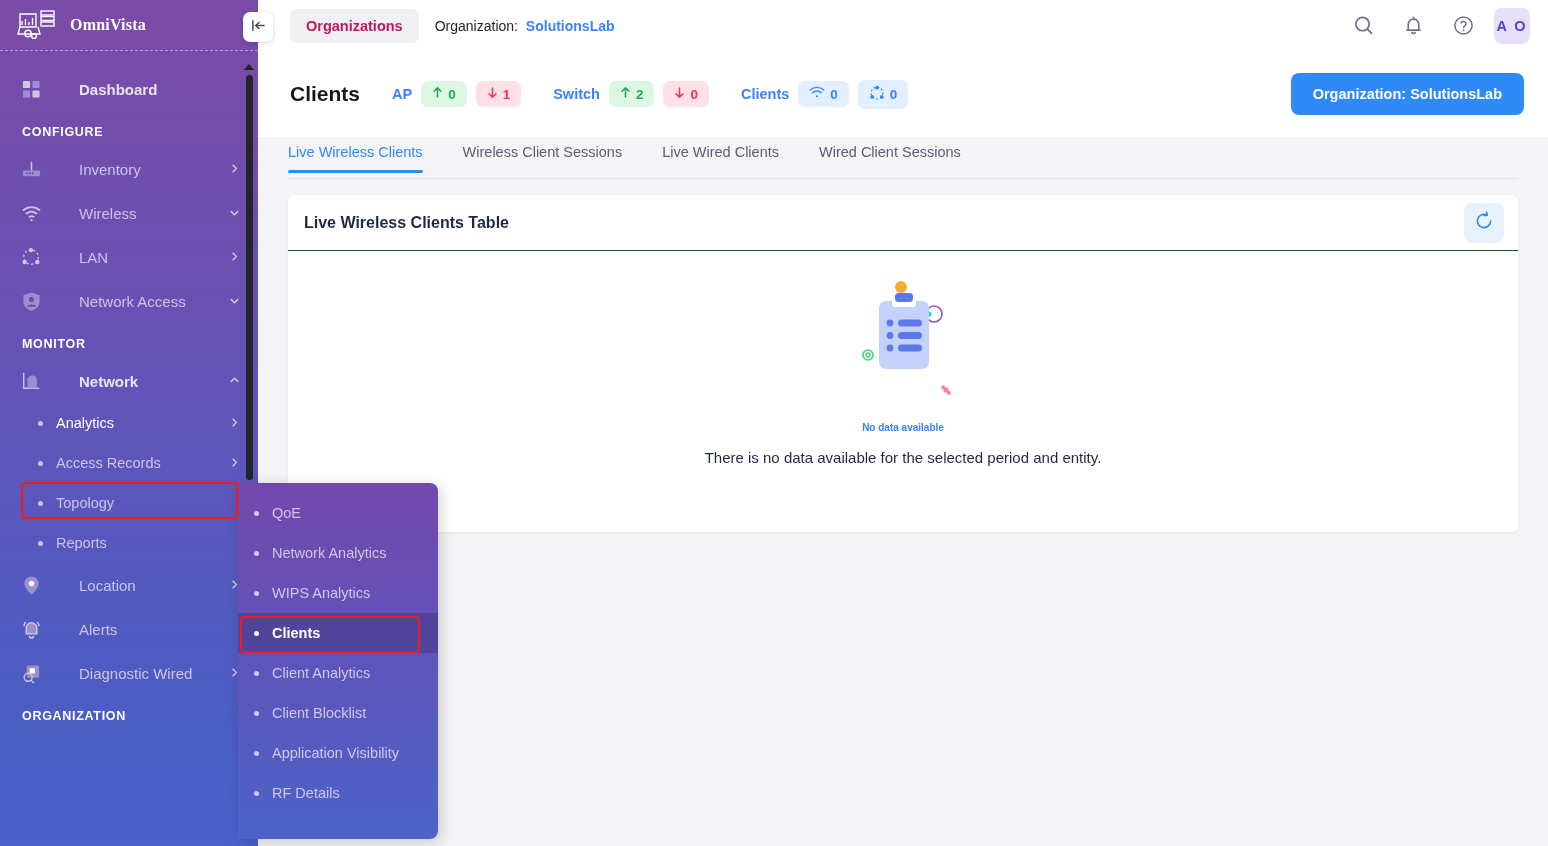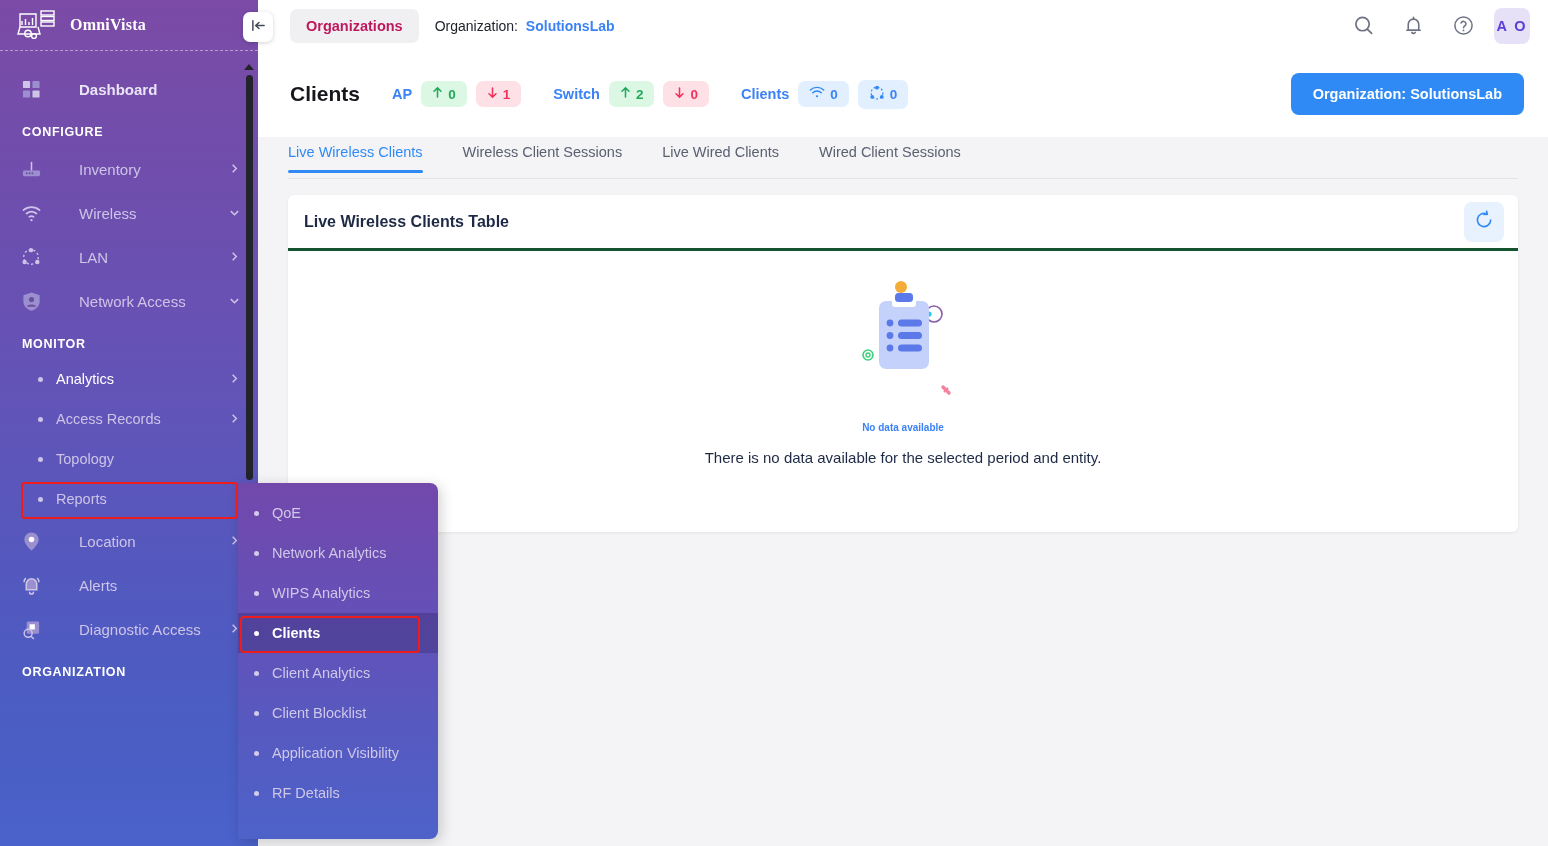--- a/index.html
+++ b/index.html
@@ -161,21 +161,21 @@
   .tab.active::after {
     content: ''; position: absolute; left: 0; right: 16px; bottom: -1px;
     height: 3px; background: #2f8af5; border-radius: 2px;
   }
   .card {
     margin: 16px 16px 0 16px; background: #ffffff; border-radius: 6px;
     box-shadow: 0 1px 3px rgba(16,24,40,.07); height: 337px; position: relative;
   }
   .card-head {
     height: 56px; display: flex; align-items: center; padding: 0 14px 0 16px;
-    border-bottom: 3px solid #14532d;
+    border-bottom: 1px solid #14532d;
   }
   .card-title { font-size: 16px; font-weight: bold; color: #1e2a45; }
   .ch-spacer { flex: 1 1 auto; }
   .refresh-btn {
     width: 40px; height: 40px; border-radius: 8px; background: #e8f1fe;
     display: flex; align-items: center; justify-content: center; cursor: pointer;
   }
   .empty {
     display: flex; flex-direction: column; align-items: center;
     padding-top: 20px;
@@ -285,20 +285,34 @@
         <span class="lbl">Network Access</span>
         <span class="caret">
           <svg viewBox="0 0 12 12" width="11" height="11" fill="none" stroke="currentColor" stroke-width="1.6">
               <path d="M2 4.5 L6 8.5 L10 4.5"></path>
             </svg>
         </span>
       </div>
 
       <div class="sect">MONITOR</div>
 
+      <div class="nav-item strong">
+        <span class="ico">
+          <svg viewBox="0 0 22 22" width="20" height="20" fill="none" stroke="#cdc4e8" stroke-width="1.6">
+            <path d="M3 2 V19 H20"></path>
+            <path d="M7 19 V10 C7 7 10 5 13 5 C16 5 17.5 7 17.5 10 V19 Z" fill="#9b8fd0" stroke="none"></path>
+          </svg>
+        </span>
+        <span class="lbl">Network</span>
+        <span class="caret">
+          <svg viewBox="0 0 12 12" width="11" height="11" fill="none" stroke="currentColor" stroke-width="1.6">
+              <path d="M2 7.5 L6 3.5 L10 7.5"></path>
+            </svg>
+        </span>
+      </div>
 
       <div class="sub-item active">
         <span class="dot"></span>
         <span class="lbl">Analytics</span>
         <span class="caret">
           <svg viewBox="0 0 12 12" width="11" height="11" fill="none" stroke="currentColor" stroke-width="1.6">
               <path d="M4 2 L8 6 L4 10"></path>
             </svg>
         </span>
       </div>
@@ -351,21 +365,21 @@
 
       <div class="nav-item">
         <span class="ico">
           <svg viewBox="0 0 22 22" width="21" height="21" fill="none" stroke="#cdc4e8" stroke-width="1.5">
             <rect x="6" y="2.5" width="13" height="13" rx="1.5" fill="#9b8fd0" stroke="none"></rect>
             <rect x="9" y="5.5" width="5.5" height="5.5" fill="#ffffff" stroke="none"></rect>
             <circle cx="7.5" cy="15" r="4.2"></circle>
             <path d="M10.5 18 L13.5 21"></path>
           </svg>
         </span>
-        <span class="lbl">Diagnostic Access</span>
+        <span class="lbl">Diagnostic Wired</span>
         <span class="caret">
           <svg viewBox="0 0 12 12" width="11" height="11" fill="none" stroke="currentColor" stroke-width="1.6">
               <path d="M4 2 L8 6 L4 10"></path>
             </svg>
         </span>
       </div>
 
       <div class="sect">ORGANIZATION</div>
     </div>
 

